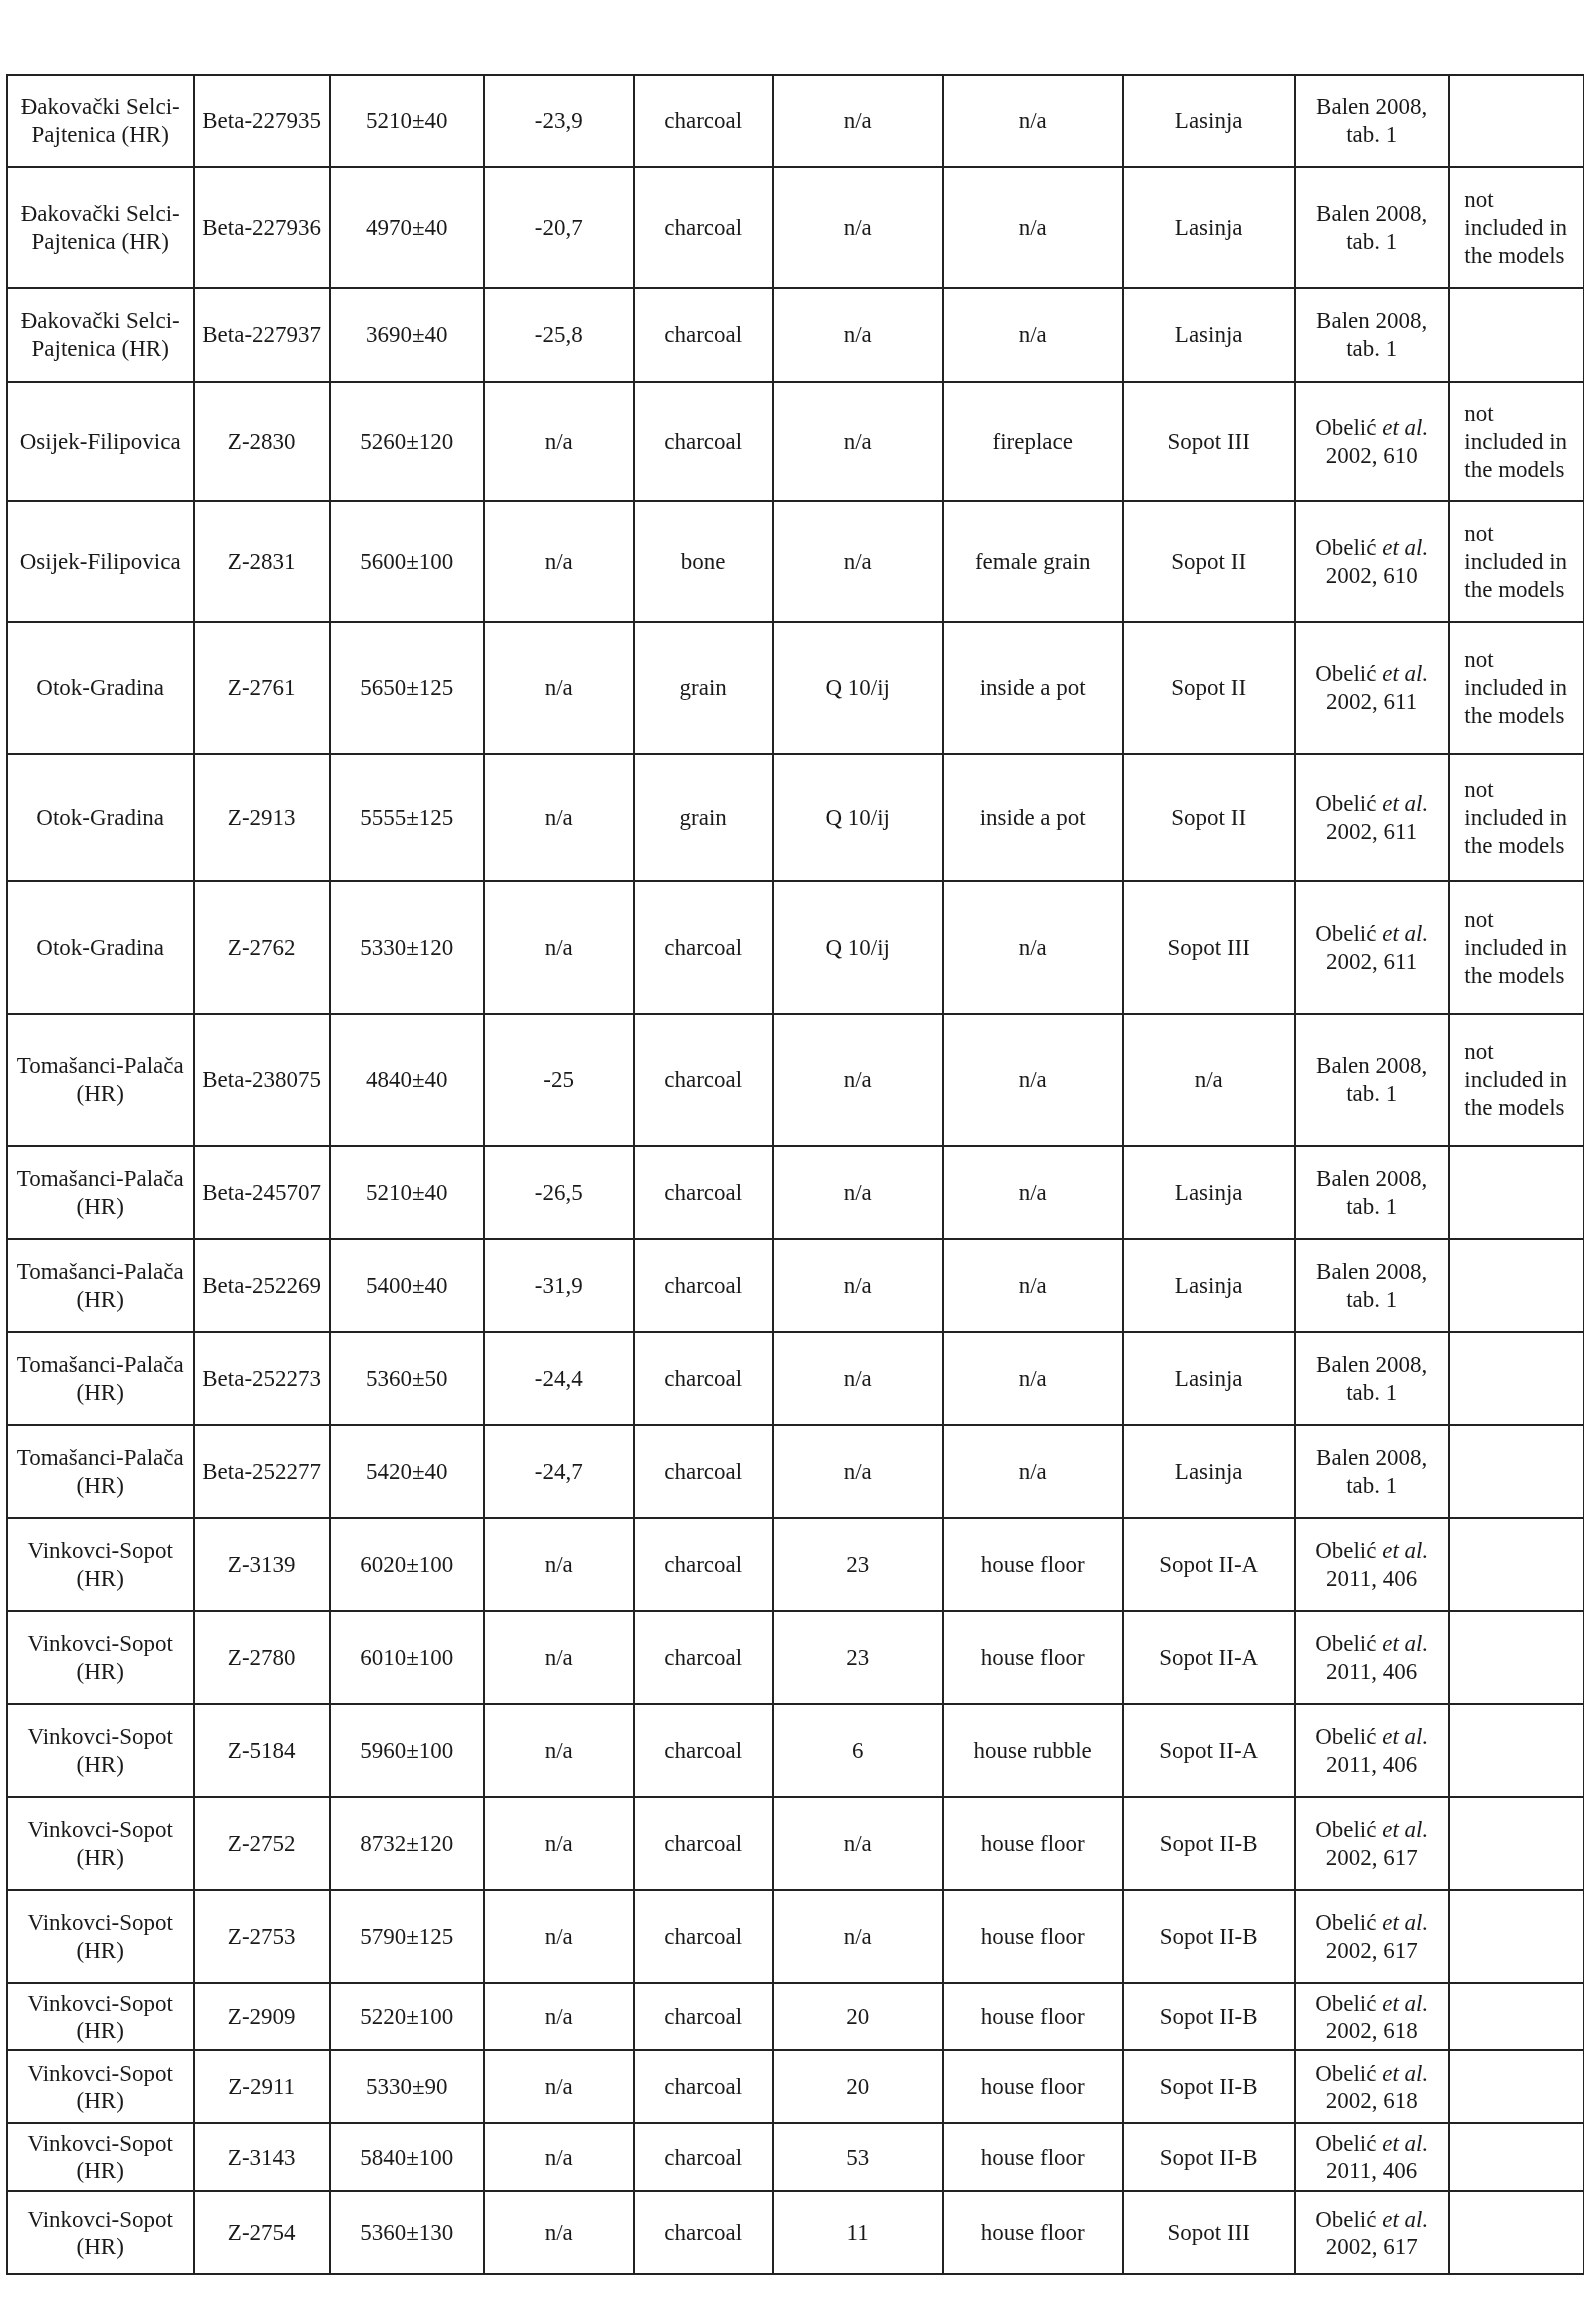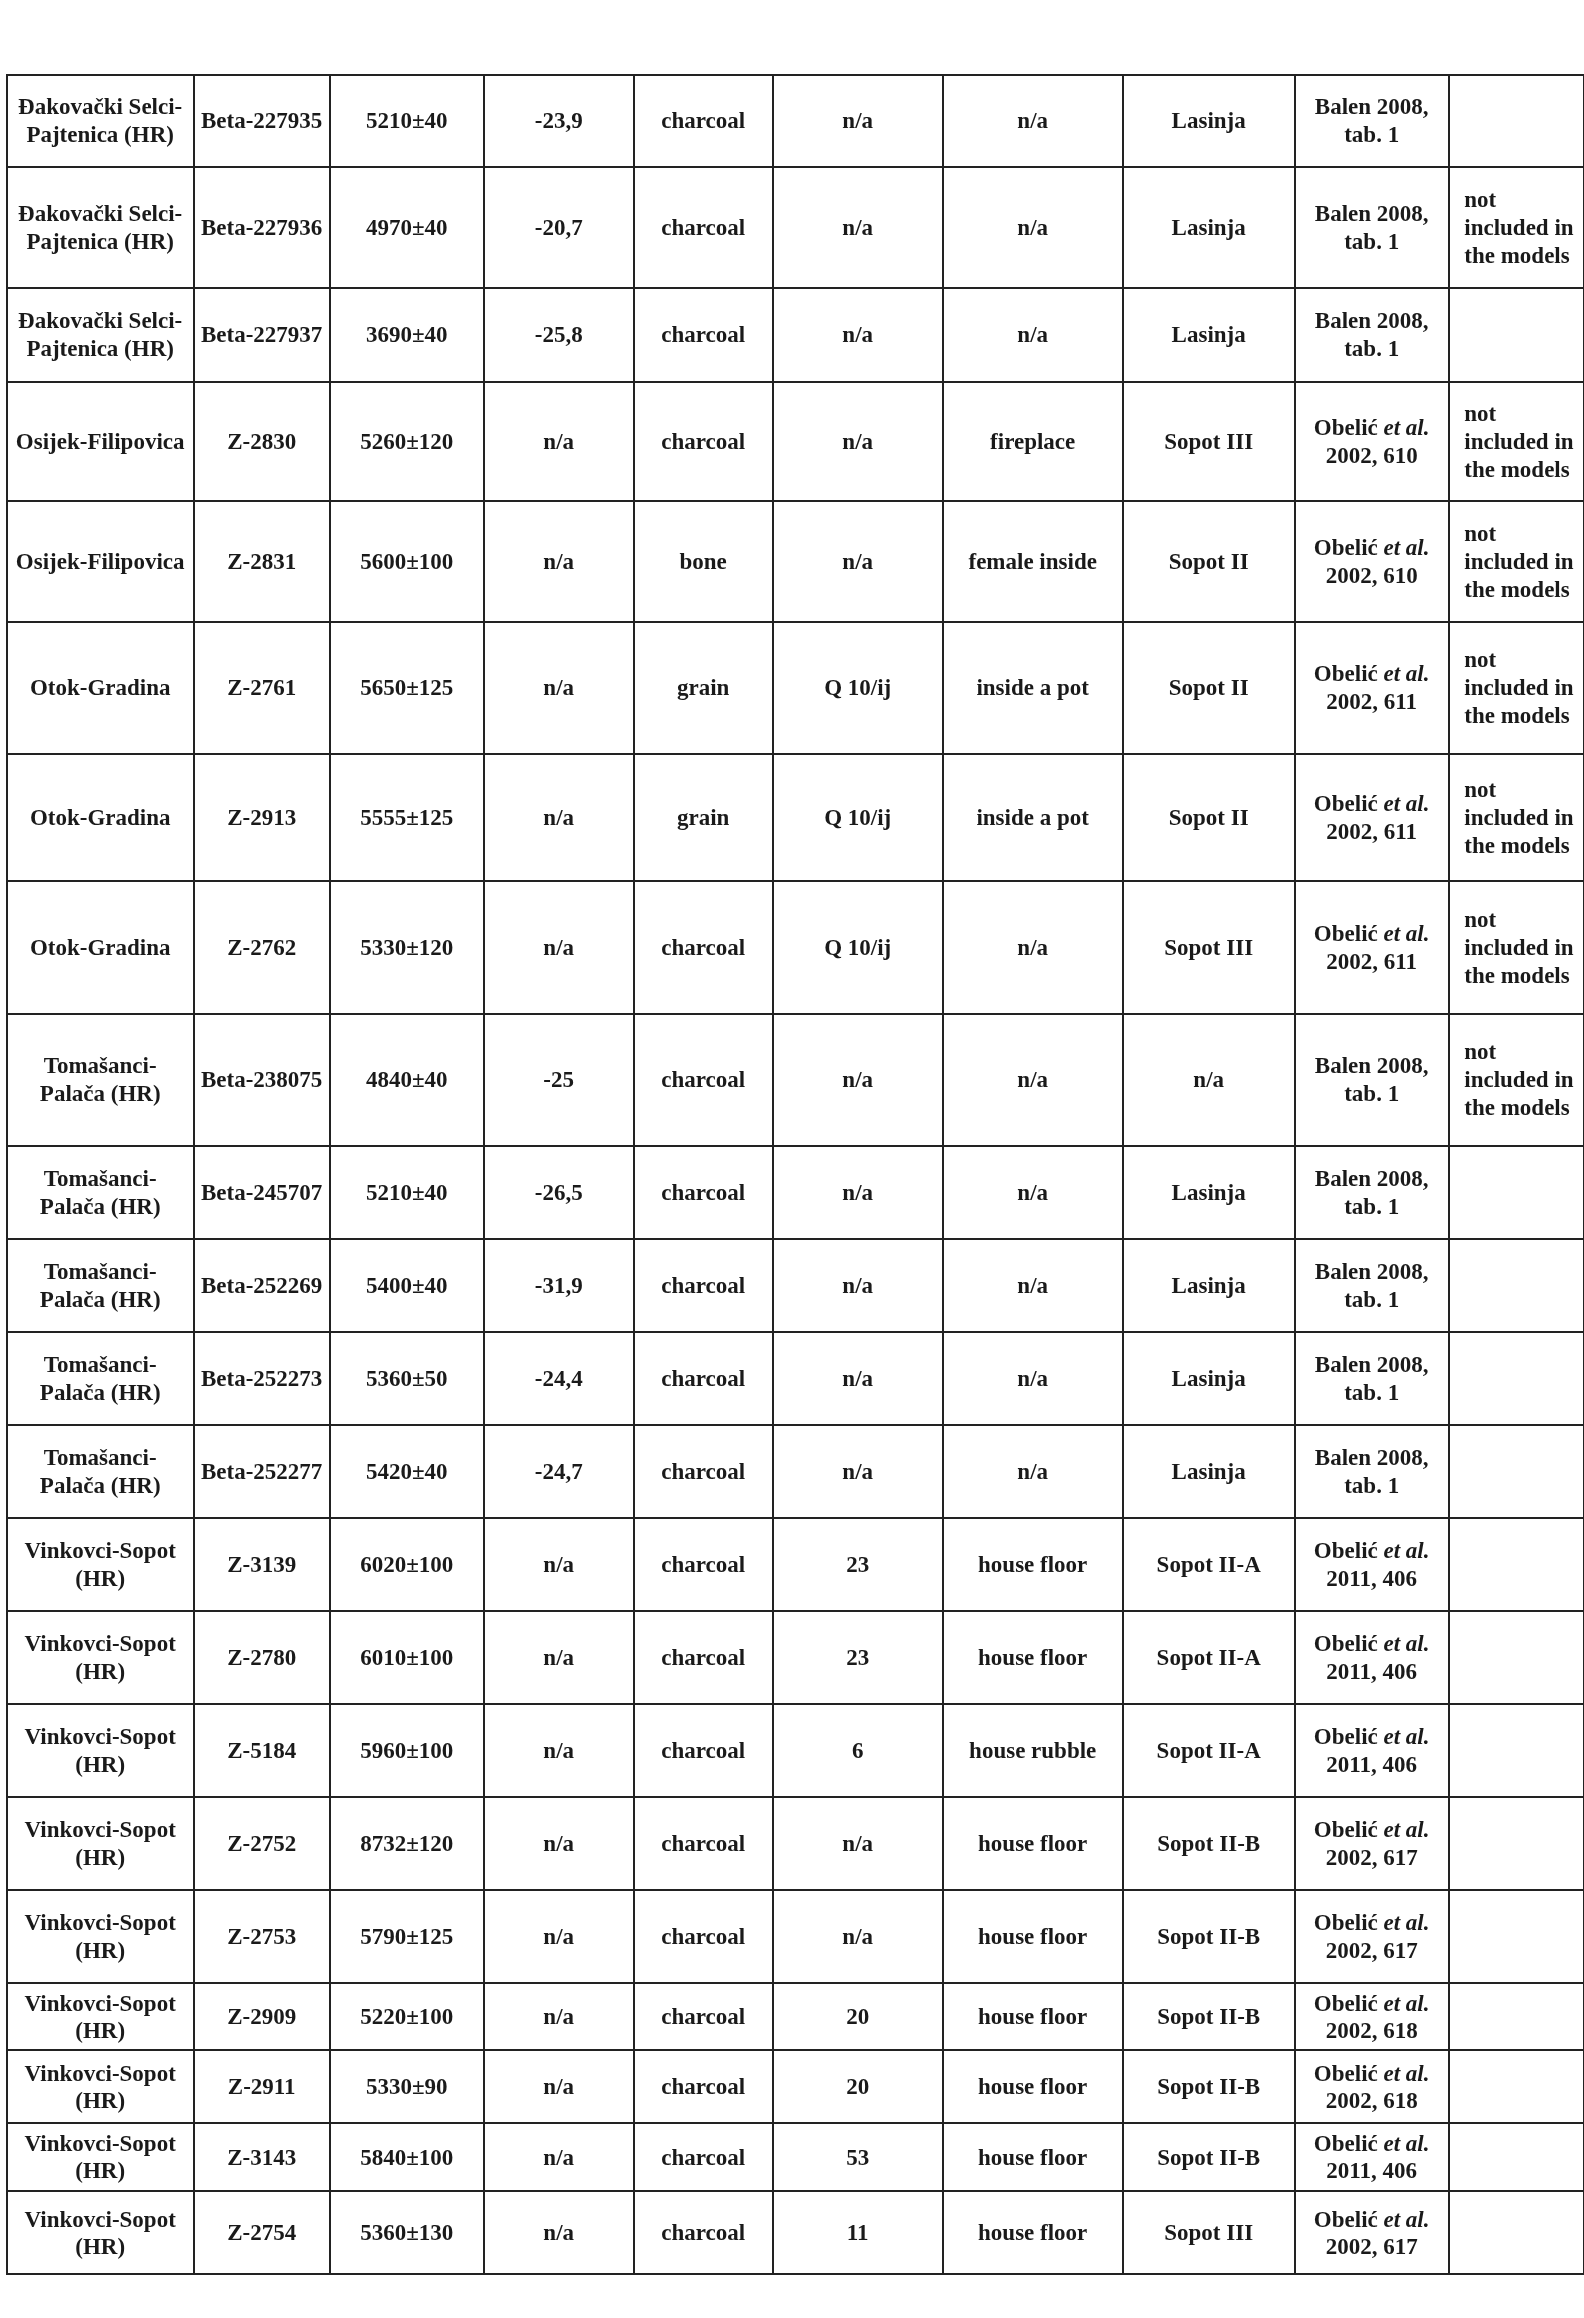--- a/index.html
+++ b/index.html
@@ -1,21 +1,21 @@
 <!DOCTYPE html>
 <html style="font-size:13px"><head>
 <meta charset="utf-8">
 <style>
   html, body { margin: 0; padding: 0; background: #ffffff; }
   body { width: 1585px; height: 2319px; overflow: hidden; position: relative; }
   .tbl {
     position: absolute; left: 5.7px; top: 74px;
     border-collapse: collapse; table-layout: fixed;
     font-family: "Liberation Serif", "DejaVu Serif", serif;
-    font-size: 23px; line-height: 28px; color: #1a1a1a; font-weight: bold;
+    font-size: 23px; line-height: 28px; color: #1a1a1a;
   }
   .tbl td {
     border: 2.4px solid #222222;
     text-align: center; vertical-align: middle;
     padding: 0 4.9px; overflow: hidden;
   }
   .tbl td.note { text-align: left; padding-left: 14.6px; padding-right: 8px; }
   .tbl col.c1 { width: 187px; }
   .tbl col.c2 { width: 136px; }
   .tbl col.c3 { width: 154px; }
@@ -129,21 +129,21 @@
     </td>
     <td class="note">not included in the models</td>
   </tr>
       <tr>
     <td>Osijek-Filipovica</td>
     <td>Z-2831</td>
     <td>5600±100</td>
     <td>n/a</td>
     <td>bone</td>
     <td>n/a</td>
-    <td>female inside</td>
+    <td>female grain</td>
     <td>Sopot II</td>
     <td>
       <span>Obelić </span><span class="ref-it">et al.</span><br>
       <span>2002, 610</span>
     </td>
     <td class="note">not included in the models</td>
   </tr>
       <tr>
     <td>Otok-Gradina</td>
     <td>Z-2761</td>

